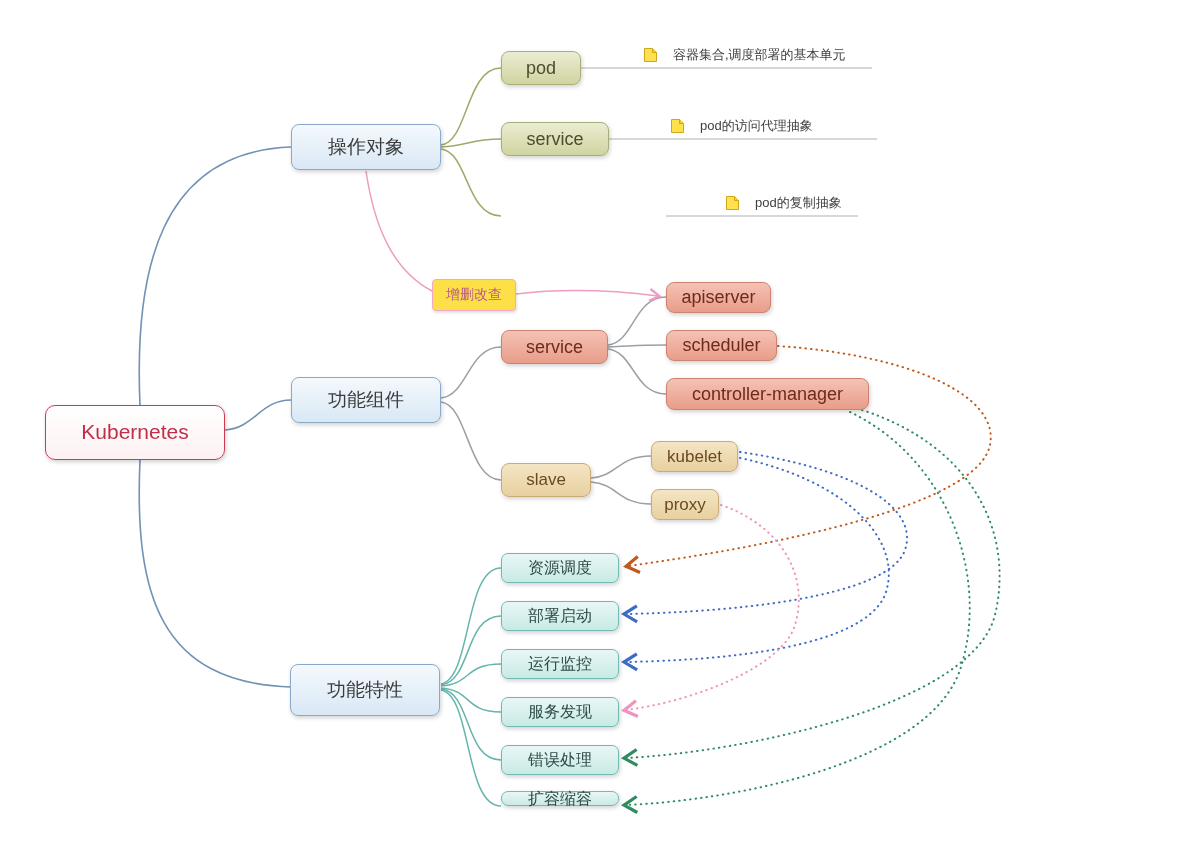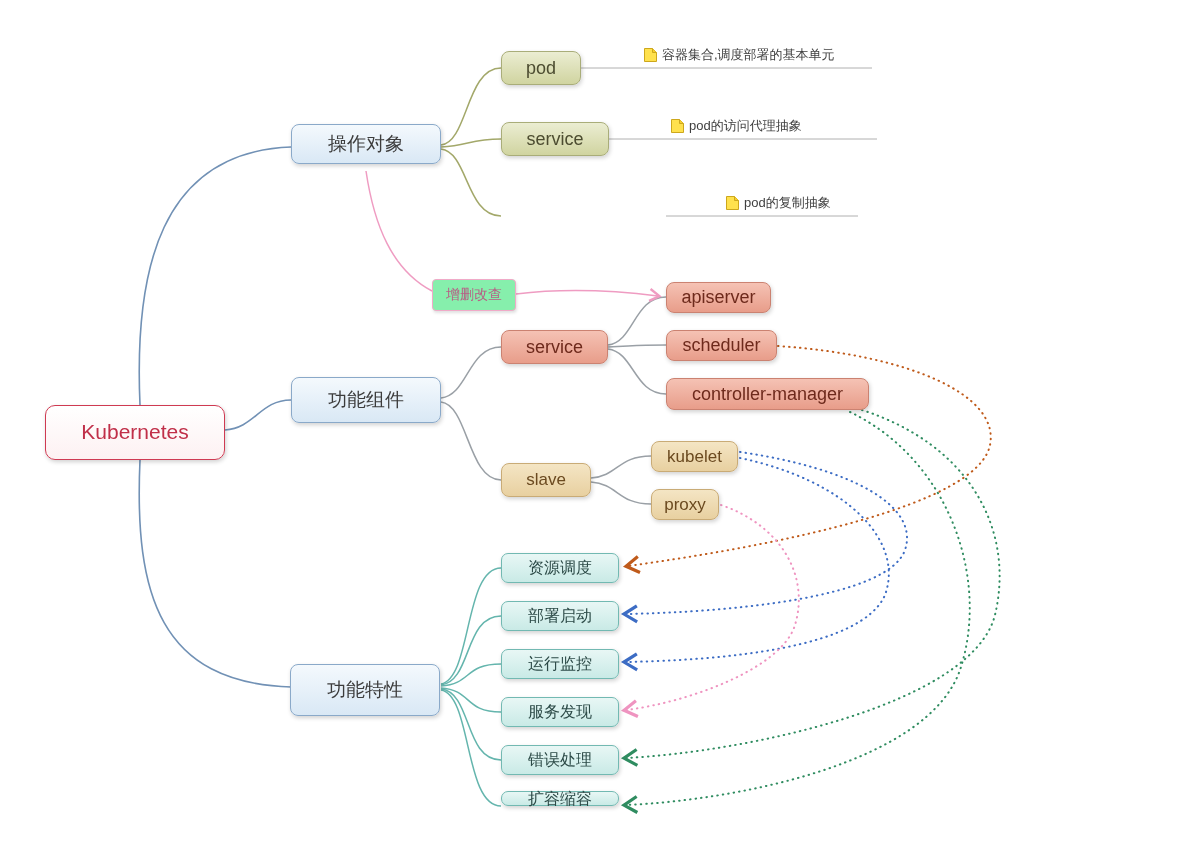--- a/index.html
+++ b/index.html
@@ -9,23 +9,23 @@
   .node{position:absolute;display:flex;align-items:center;justify-content:center;text-align:center;
         border-radius:8px;box-sizing:border-box;box-shadow:1px 2px 4px rgba(0,0,0,0.18);
         line-height:1.25;user-select:none;}
   .root{border:1.5px solid #cf3a52;background:linear-gradient(#ffffff,#fdf1f2);color:#c02f49;
         font-size:21px;border-radius:10px;}
   .blue{border:1px solid #8aa9c9;background:linear-gradient(#f4f9fd,#d9e8f5);color:#3c3c3c;font-size:19px;}
   .olive{border:1px solid #a9ad79;background:linear-gradient(#ebedd2,#d0d4a0);color:#4c4c30;font-size:18px;}
   .salmon{border:1px solid #cb8271;background:linear-gradient(#f5c2b4,#e89d8a);color:#6e2a1c;font-size:18px;}
   .tan{border:1px solid #c9ab76;background:linear-gradient(#f4e5c4,#e8d0a0);color:#6b4a20;font-size:17px;}
   .teal{border:1px solid #72b9b2;background:linear-gradient(#e8f7f5,#c9eae6);color:#2c4a47;font-size:16px;border-radius:7px;}
-  .pinklabel{border:1px solid #f0aac8;background:#86efac;color:#b85c85;font-size:14px;border-radius:4px;
+  .pinklabel{border:1px solid #f0aac8;background:#fde047;color:#b85c85;font-size:14px;border-radius:4px;
         box-shadow:1px 2px 3px rgba(0,0,0,0.12);}
-  .note{position:absolute;display:flex;align-items:center;gap:4px;}
+  .note{position:absolute;display:flex;align-items:center;gap:15px;}
   .note-text{font-size:13px;color:#3f3f3f;white-space:nowrap;}
   .note-icon{display:inline-flex;}
   .wrap{padding:3px 10px;}
 </style>
 </head>
 <body>
 
 <div id="canvas">
 
   <svg id="edges" viewBox="0 0 1185 864">
@@ -80,21 +80,21 @@
     <path d="M 778 346 C 910 355 1000 395 990 445 C 978 505 780 545 628 566" fill="none" stroke="#bf5a1a" stroke-width="2" stroke-dasharray="0.5 5" stroke-linecap="round" marker-end="url(#m-orange)"></path>
     <path d="M 740 452 C 850 468 920 505 905 550 C 888 598 730 612 626 614" fill="none" stroke="#3c6cc4" stroke-width="2" stroke-dasharray="0.5 5" stroke-linecap="round" marker-end="url(#m-blue)"></path>
     <path d="M 740 458 C 845 480 905 540 885 595 C 862 648 726 660 626 662" fill="none" stroke="#3c6cc4" stroke-width="2" stroke-dasharray="0.5 5" stroke-linecap="round" marker-end="url(#m-blue)"></path>
     <path d="M 721 505 C 780 525 810 575 795 625 C 782 668 690 702 626 710" fill="none" stroke="#ef94c0" stroke-width="2" stroke-dasharray="0.5 5" stroke-linecap="round" marker-end="url(#m-pinkdot)"></path>
     <path d="M 862 410 C 970 445 1015 530 995 615 C 972 705 745 752 626 758" fill="none" stroke="#2f8c60" stroke-width="2" stroke-dasharray="0.5 5" stroke-linecap="round" marker-end="url(#m-green)"></path>
     <path d="M 850 412 C 950 460 990 580 960 670 C 928 762 740 800 626 805" fill="none" stroke="#2f8c60" stroke-width="2" stroke-dasharray="0.5 5" stroke-linecap="round" marker-end="url(#m-green)"></path>
   </svg>
 
   <div class="node root wrap" style="left:45px;top:405px;width:180px;height:55px">Kubernetes</div>
 
-  <div class="node blue wrap" style="left:291px;top:124px;width:150px;height:40px">操作对象</div>
+  <div class="node blue wrap" style="left:291px;top:124px;width:150px;height:46px">操作对象</div>
   <div class="node blue wrap" style="left:291px;top:377px;width:150px;height:46px">功能组件</div>
   <div class="node blue wrap" style="left:290px;top:664px;width:150px;height:52px">功能特性</div>
 
   <div class="node olive wrap" style="left:501px;top:51px;width:80px;height:34px">pod</div>
   <div class="node olive wrap" style="left:501px;top:122px;width:108px;height:34px">service</div>
 
   <div class="note" style="left:643px;top:46px">
     <span class="note-icon">
       <svg width="15" height="16" viewBox="0 0 15 16">
           <path d="M1.5 1.5 h8 l4 4 v9 h-12 z" fill="#ffe14d" stroke="#cda71c" stroke-width="1"></path>

